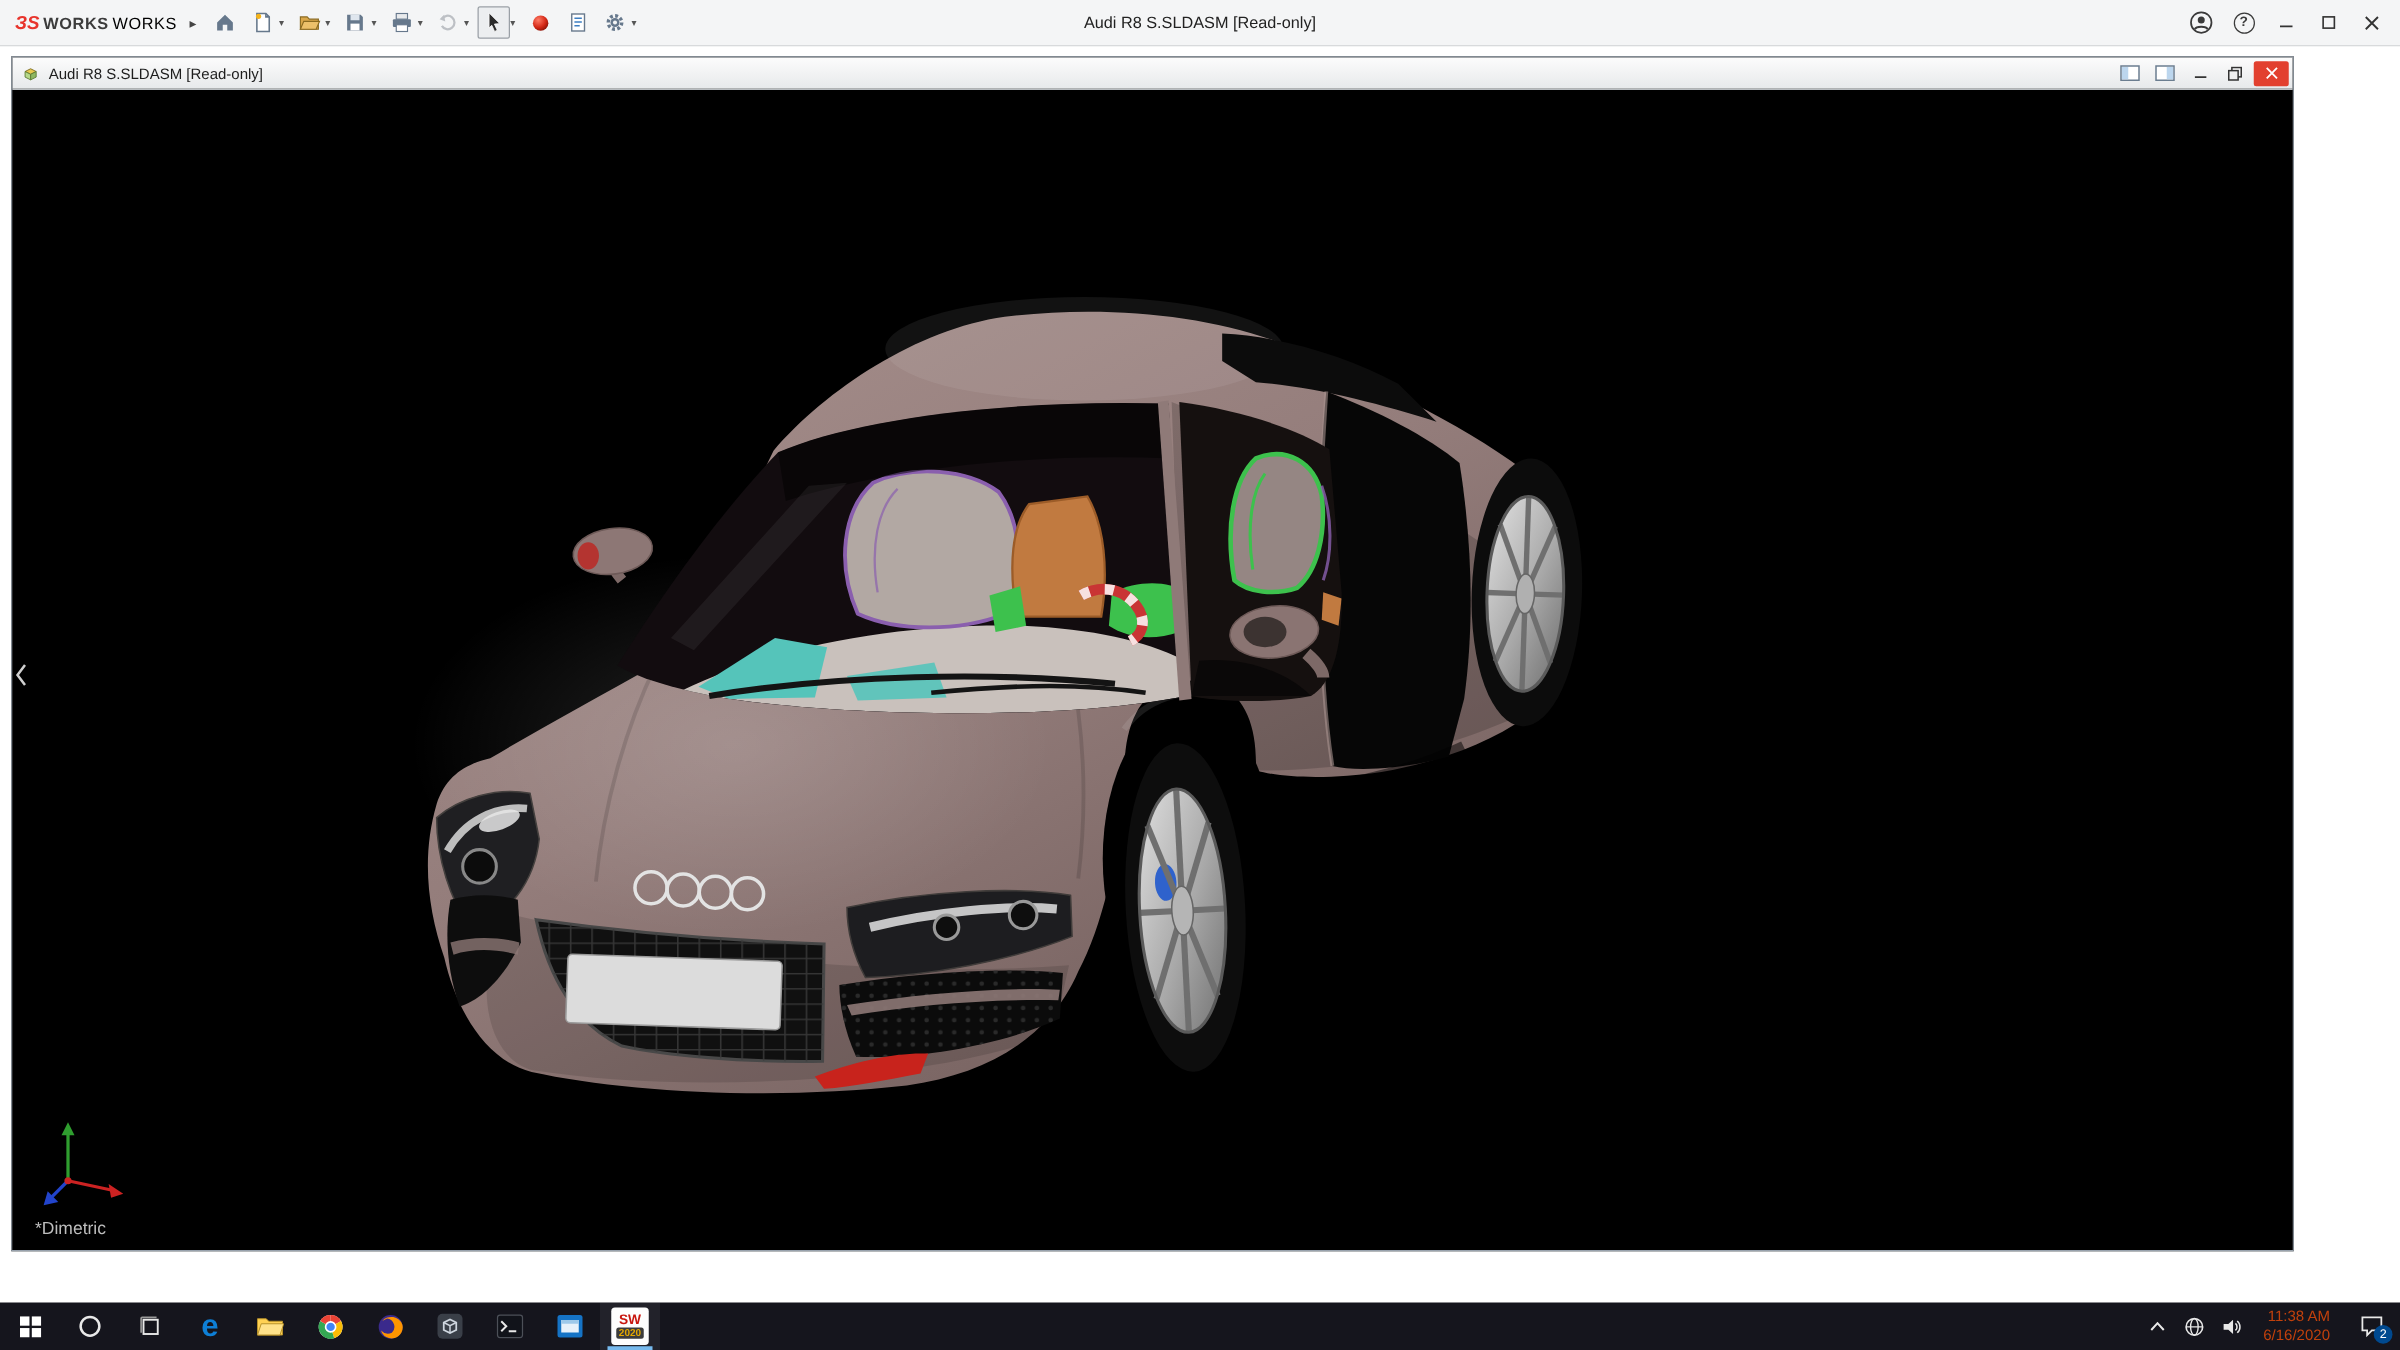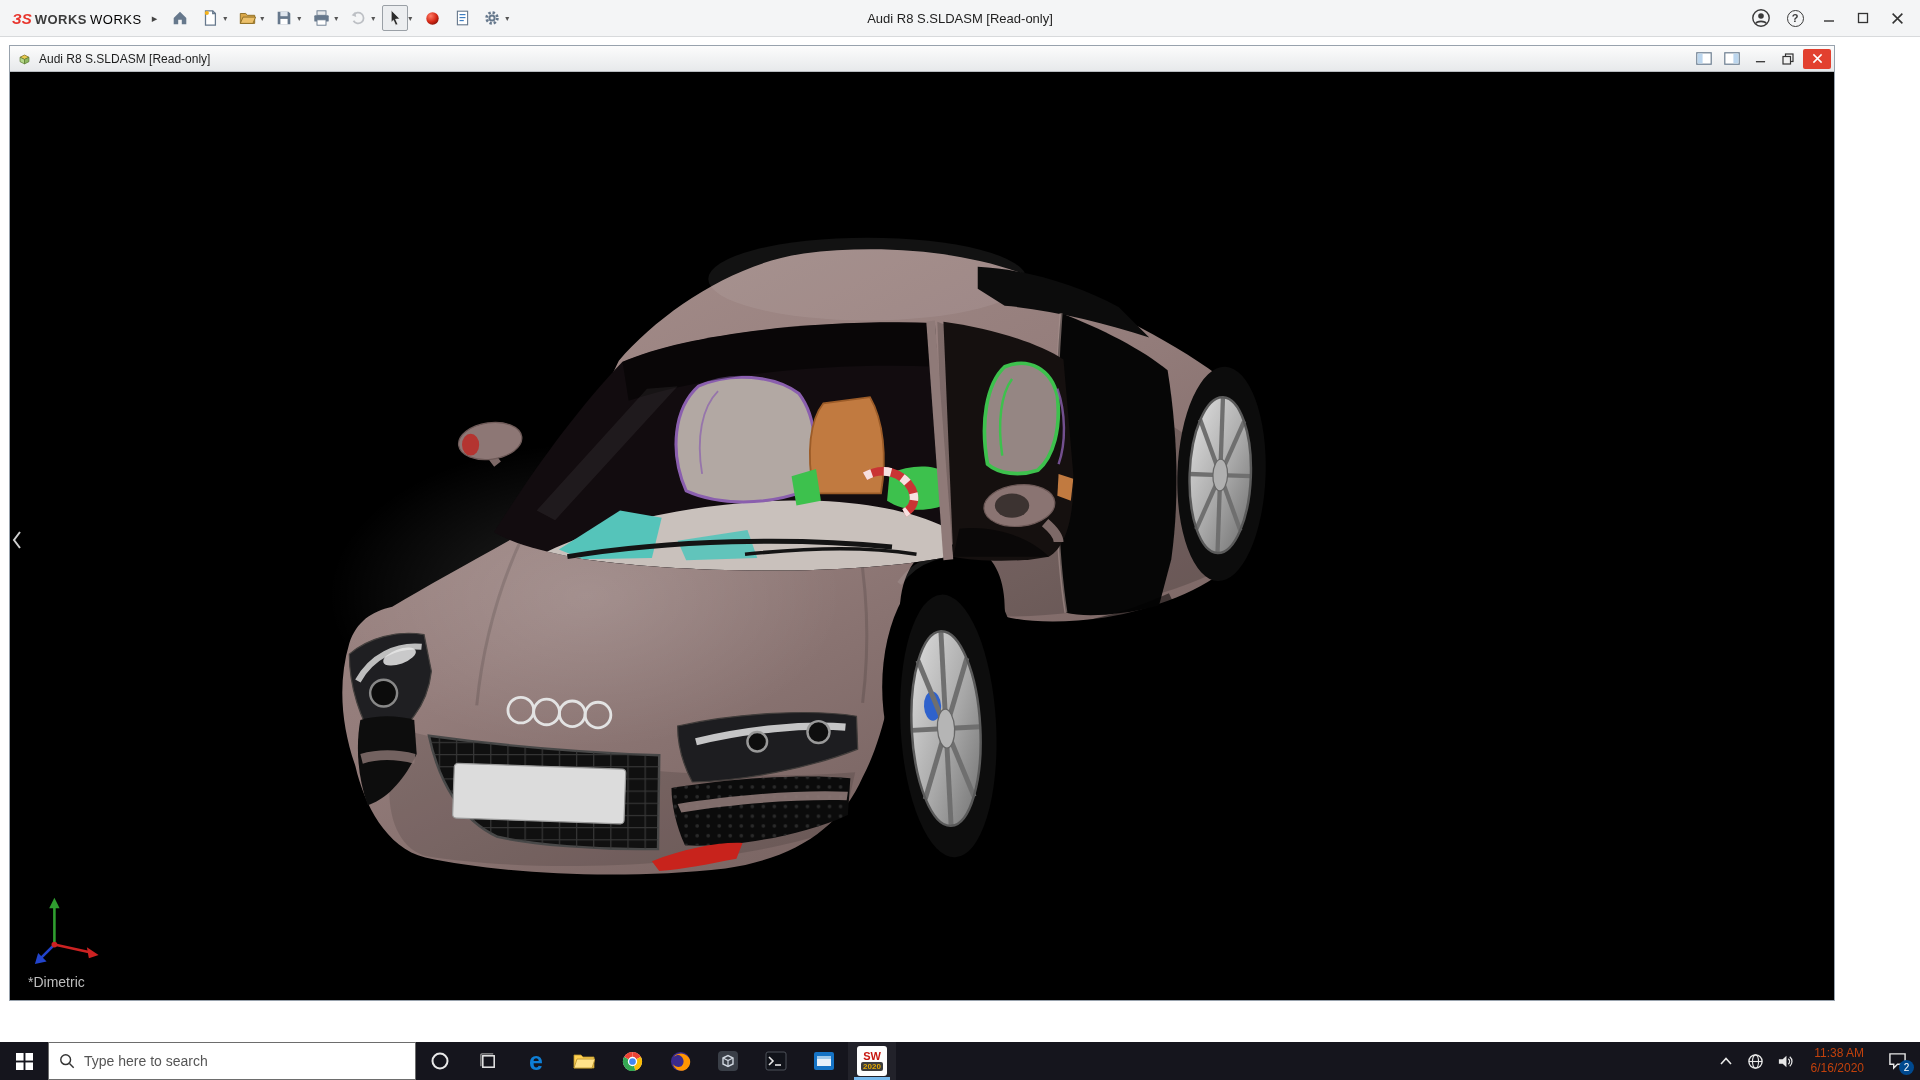--- a/index.html
+++ b/index.html
@@ -452,27 +452,20 @@
   <footer class="taskbar">
     <button class="tkbtn">
       <svg width="17" height="17" viewBox="0 0 18 18">
         <rect x="0" y="0" width="8" height="8" fill="#fff"></rect>
           <rect x="10" y="0" width="8" height="8" fill="#fff"></rect>
         <rect x="0" y="10" width="8" height="8" fill="#fff"></rect>
           <rect x="10" y="10" width="8" height="8" fill="#fff"></rect>
       </svg>
     </button>
 
-    <div class="search-wrap">
-      <svg width="16" height="16" viewBox="0 0 18 18">
-          <circle cx="7.5" cy="7.5" r="5.5" fill="none" stroke="#333" stroke-width="1.6"></circle>
-          <line x1="11.8" y1="11.8" x2="16.5" y2="16.5" stroke="#333" stroke-width="1.6"></line>
-        </svg>
-      <input class="search-input" type="text" placeholder="Type here to search" style="">
-    </div>
 
     <button class="tkbtn">
       <svg width="20" height="20" viewBox="0 0 20 20">
           <circle cx="10" cy="10" r="7.5" fill="none" stroke="#e8e8e8" stroke-width="2"></circle>
         </svg>
     </button>
     <button class="tkbtn">
       <svg width="19" height="19" viewBox="0 0 20 20">
           <rect x="4" y="4" width="12" height="12" fill="none" stroke="#e8e8e8" stroke-width="1.6"></rect>
           <path d="M2 15 V3 Q2 2 3 2 H15" fill="none" stroke="#9a9a9a" stroke-width="1.4"></path>

